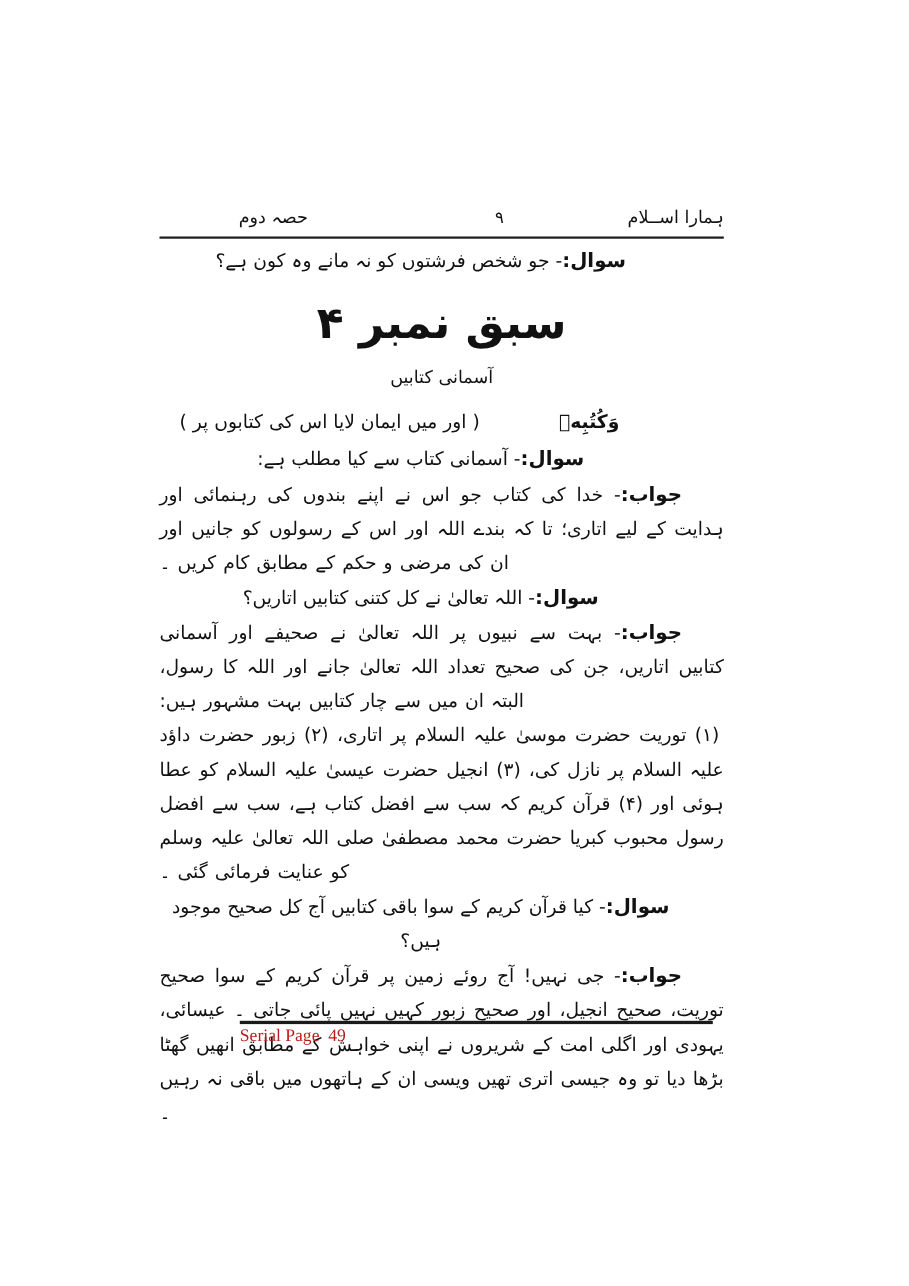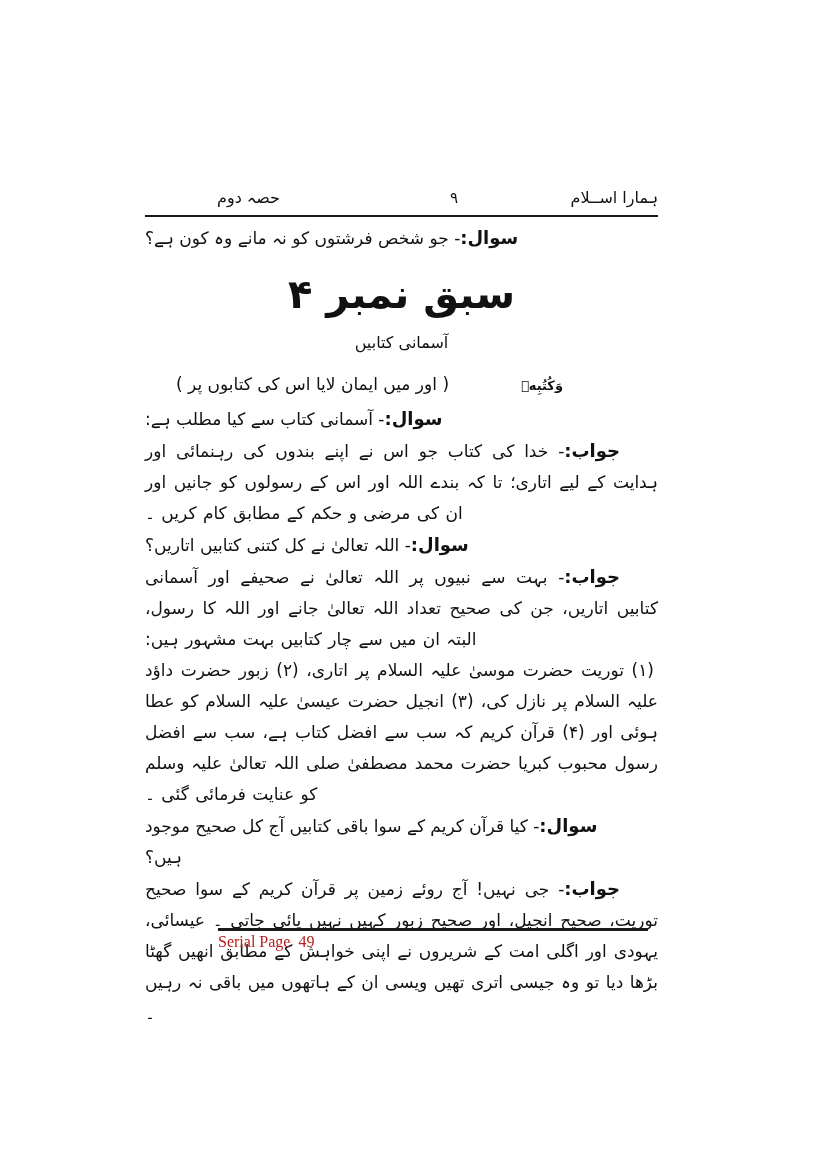--- a/index.html
+++ b/index.html
@@ -33,21 +33,21 @@
     font-size: 17px;
     line-height: 31px;
     text-align: justify;
     text-align-last: left;
     text-indent: 38px;
     word-spacing: 1px;
   }
   .q {
     font-size: 17px;
     line-height: 31px;
-    text-align: left;
+    text-align: center;
     padding-right: 38px;
   }
   .lbl { font-weight: bold; font-size: 18px; }
   .list-para { text-indent: 4px; }
   .q1 { margin-top: 5px !important; }
   .lesson-title {
     font-size: 40px;
     font-weight: bold;
     text-align: center;
     line-height: 60px;
@@ -62,21 +62,21 @@
   }
   .verse-row {
     display: flex;
     direction: rtl;
     align-items: baseline;
     line-height: 31px;
     margin-top: 9px;
     margin-bottom: 2px;
   }
   .verse-arabic {
-    font-size: 13px;
+    font-size: 17px;
     font-weight: bold;
     margin-right: 95px;
   }
   .verse-trans {
     font-size: 17px;
     margin-right: 72px;
   }
   
   .footer-rule {
     position: absolute;

